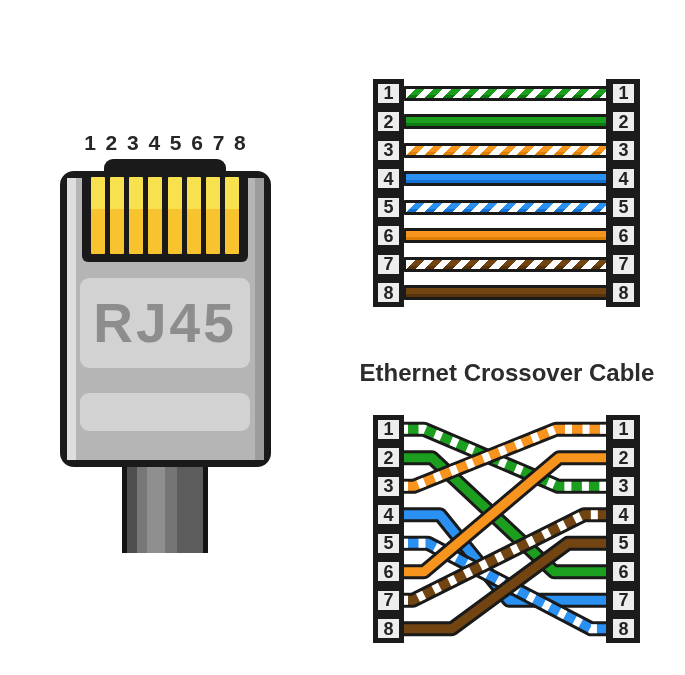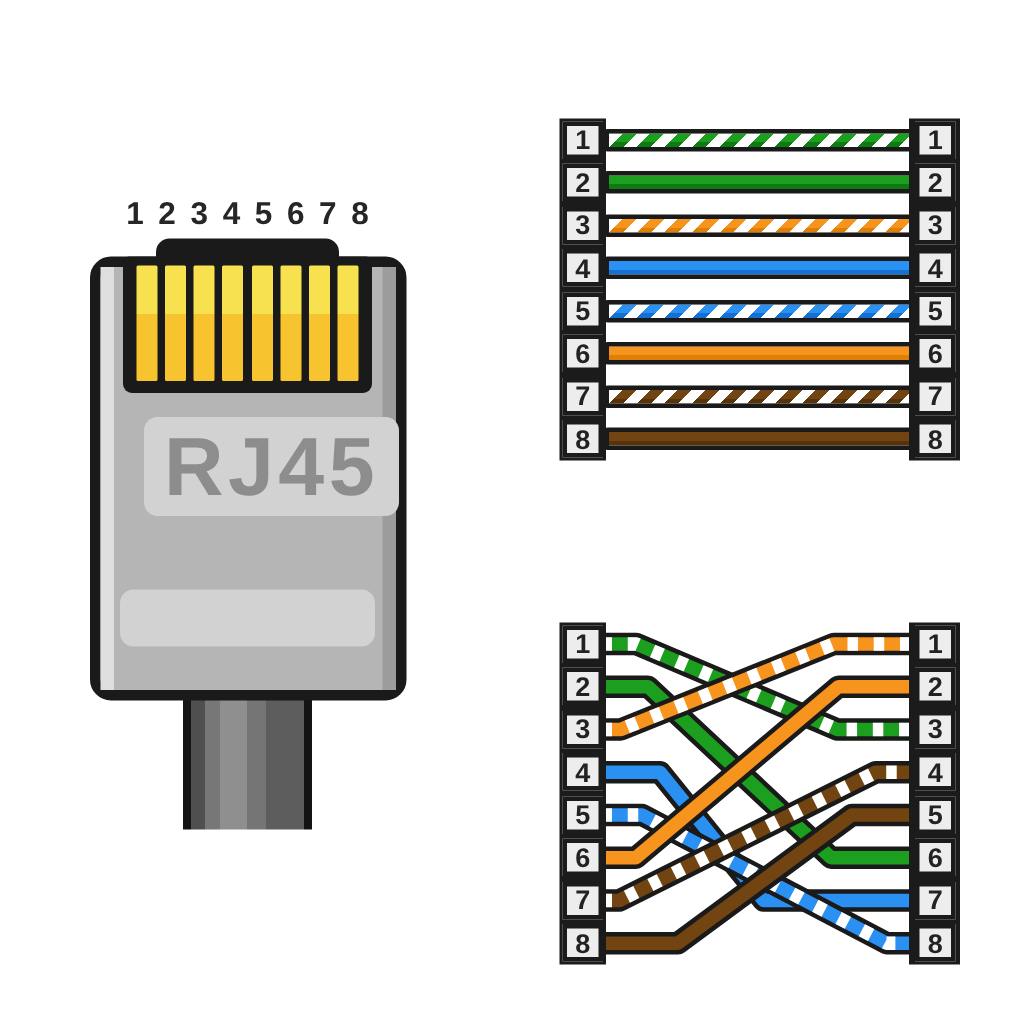--- a/index.html
+++ b/index.html
@@ -29,21 +29,21 @@
   }
   .body-hl{position:absolute;left:0;top:0;bottom:0;width:9px;background:#dedede;}
   .body-sh{position:absolute;right:0;top:0;bottom:0;width:9px;background:#9c9c9c;}
   .pin-block{
     position:absolute;left:82px;top:171px;width:166px;height:91px;box-sizing:border-box;
     background:#1a1a1a;border-radius:4px 4px 6px 6px;z-index:3;
     display:flex;justify-content:space-between;padding:6px 9px 8px 9px;
   }
   .pin{width:14px;border-radius:1px;}
   .rj45-panel{
-    position:absolute;left:96px;top:278px;width:170px;height:66px;background:#d2d2d2;
+    position:absolute;left:80px;top:278px;width:170px;height:90px;background:#d2d2d2;
     border-radius:9px;z-index:3;display:flex;align-items:center;justify-content:center;
   }
   .rj45-label{font-size:55px;font-weight:bold;color:#8d8d8d;letter-spacing:3px;}
   .lower-panel{
     position:absolute;left:80px;top:393px;width:170px;height:38px;background:#d2d2d2;
     border-radius:9px;z-index:3;
   }
   .cable{
     position:absolute;left:122px;top:458px;width:86px;height:95px;z-index:1;
     background:linear-gradient(90deg,
@@ -123,20 +123,21 @@
       <div class="cell" style="left: 610px; top: 80.75px;">1</div>
       <div class="cell" style="left: 610px; top: 109.25px;">2</div>
       <div class="cell" style="left: 610px; top: 137.75px;">3</div>
       <div class="cell" style="left: 610px; top: 166.25px;">4</div>
       <div class="cell" style="left: 610px; top: 194.75px;">5</div>
       <div class="cell" style="left: 610px; top: 223.25px;">6</div>
       <div class="cell" style="left: 610px; top: 251.75px;">7</div>
       <div class="cell" style="left: 610px; top: 280.25px;">8</div>
     </div>
 
+  <div class="title" style="top:359px;">Ethernet Crossover Cable</div>
   <div id="crossover">
       <svg width="685" height="675" viewBox="0 0 685 675" class="xsvg">
         <g>
           <path d="M 401 457.75 L 432 457.75 L 554 571.75 L 611 571.75" fill="none" stroke="#1a1a1a" stroke-width="15" stroke-linejoin="round"></path>
           <path d="M 401 457.75 L 432 457.75 L 554 571.75 L 611 571.75" fill="none" stroke="#1c9e1f" stroke-width="9" stroke-linejoin="round"></path>
         </g>
         <g>
           <path d="M 401 429.25 L 424 429.25 L 558 486.25 L 611 486.25" fill="none" stroke="#1a1a1a" stroke-width="15" stroke-linejoin="round"></path>
           <path d="M 401 429.25 L 424 429.25 L 558 486.25 L 611 486.25" fill="none" stroke="#1c9e1f" stroke-width="9" stroke-linejoin="round"></path>
           <path d="M 401 429.25 L 424 429.25 L 558 486.25 L 611 486.25" fill="none" stroke="#ffffff" stroke-width="9" stroke-linejoin="round" stroke-dasharray="7 10.5"></path>

